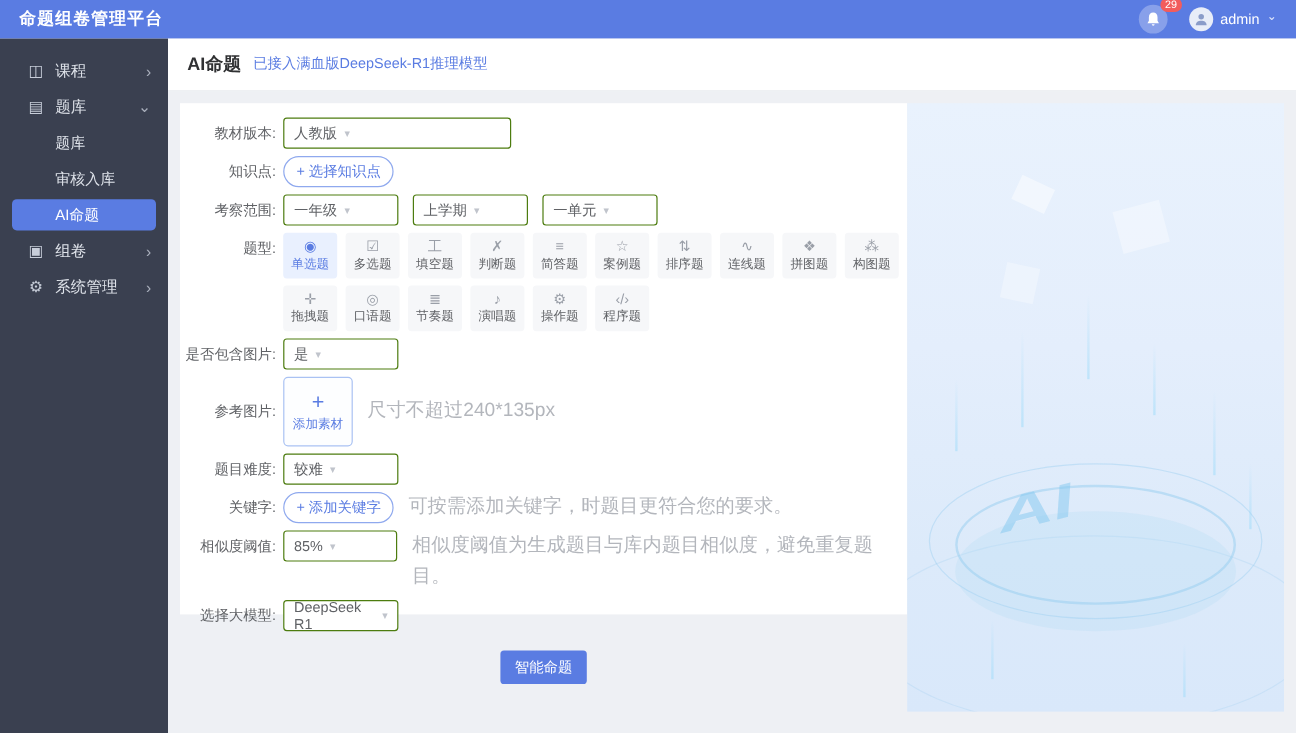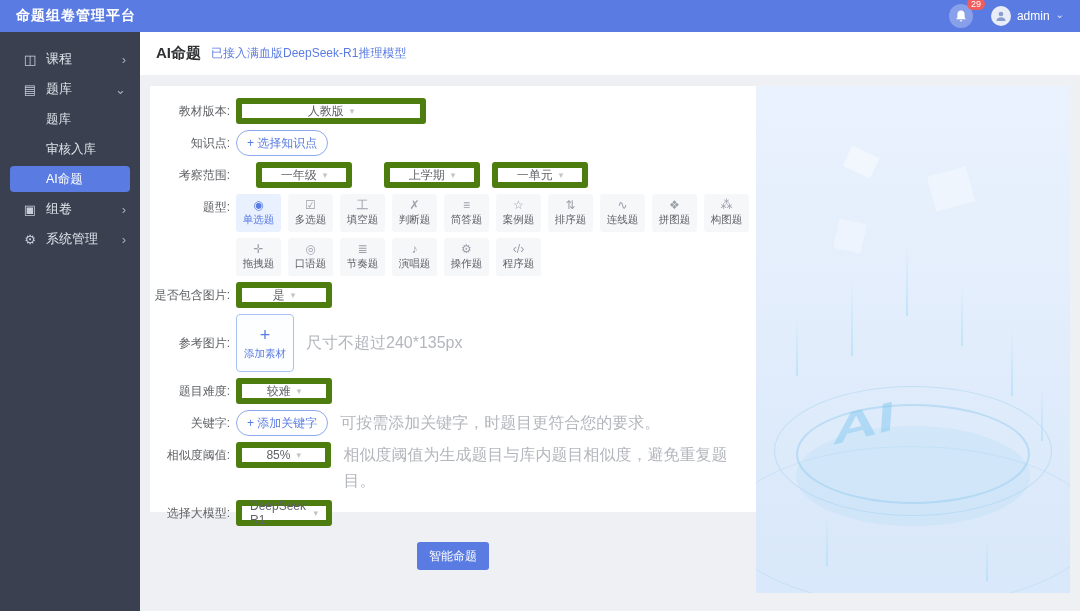--- a/index.html
+++ b/index.html
@@ -36,26 +36,26 @@
                display:flex; align-items:center; padding-left:16px; border-bottom:1px solid #eef0f3; }
   .page-title { font-size:15px; font-weight:bold; color:#303133; }
   .page-subtitle { font-size:12px; color:#5a7ce2; margin-left:10px; }
 
   
   .content { position:absolute; left:140px; top:76px; width:940px; height:535px; background:#eef0f4; }
   .card { position:absolute; left:10px; top:10px; width:606px; height:426px; background:#fff; padding-top:12px; }
 
   .frow { display:flex; margin-bottom:6px; padding-left:0; }
   .flabel { width:86px; flex:none; text-align:right; padding-right:6px; font-size:12px; color:#606266; line-height:26px; }
-  .sel { display:inline-flex; align-items:center; justify-content:center; height:26px;
-         border:6px solid #4d7c0f; border-radius:3px; background:#fff; padding:0 8px;
+  .sel { display:inline-flex; align-items:center; justify-content:flex-start; height:26px;
+         border:1px solid #4d7c0f; border-radius:3px; background:#fff; padding:0 8px;
          font-size:12px; color:#606266; cursor:pointer; }
   .sel .arr { color:#c0c4cc; font-size:9px; margin-left:6px; }
   .w190 { width:190px; } .w96 { width:96px; }
-  .gap12 { margin-right:12px;margin-left:20px; }
+  .gap12 { margin-right:12px; }
   .btn-outline { display:inline-flex; align-items:center; height:26px; padding:0 10px; border:1px solid #8fa9ee;
                  color:#5a7ce2; border-radius:13px; font-size:12px; background:#fff; cursor:pointer; }
   .hint { font-size:16px; color:#b3b6bc; line-height:26px; margin-left:12px; }
 
   .tiles { display:flex; flex-wrap:wrap; gap:6px 7px; width:515px; }
   .tile { width:45px; height:38px; background:#f6f7f9; border-radius:3px; display:flex; flex-direction:column;
           align-items:center; justify-content:center; gap:2px; cursor:pointer; }
   .tile .tg { font-size:12px; color:#9a9fa8; line-height:1; }
   .tile .tl { font-size:10.5px; color:#606266; white-space:nowrap; }
   .tile.sel-tile { background:#e9f0fe; }

